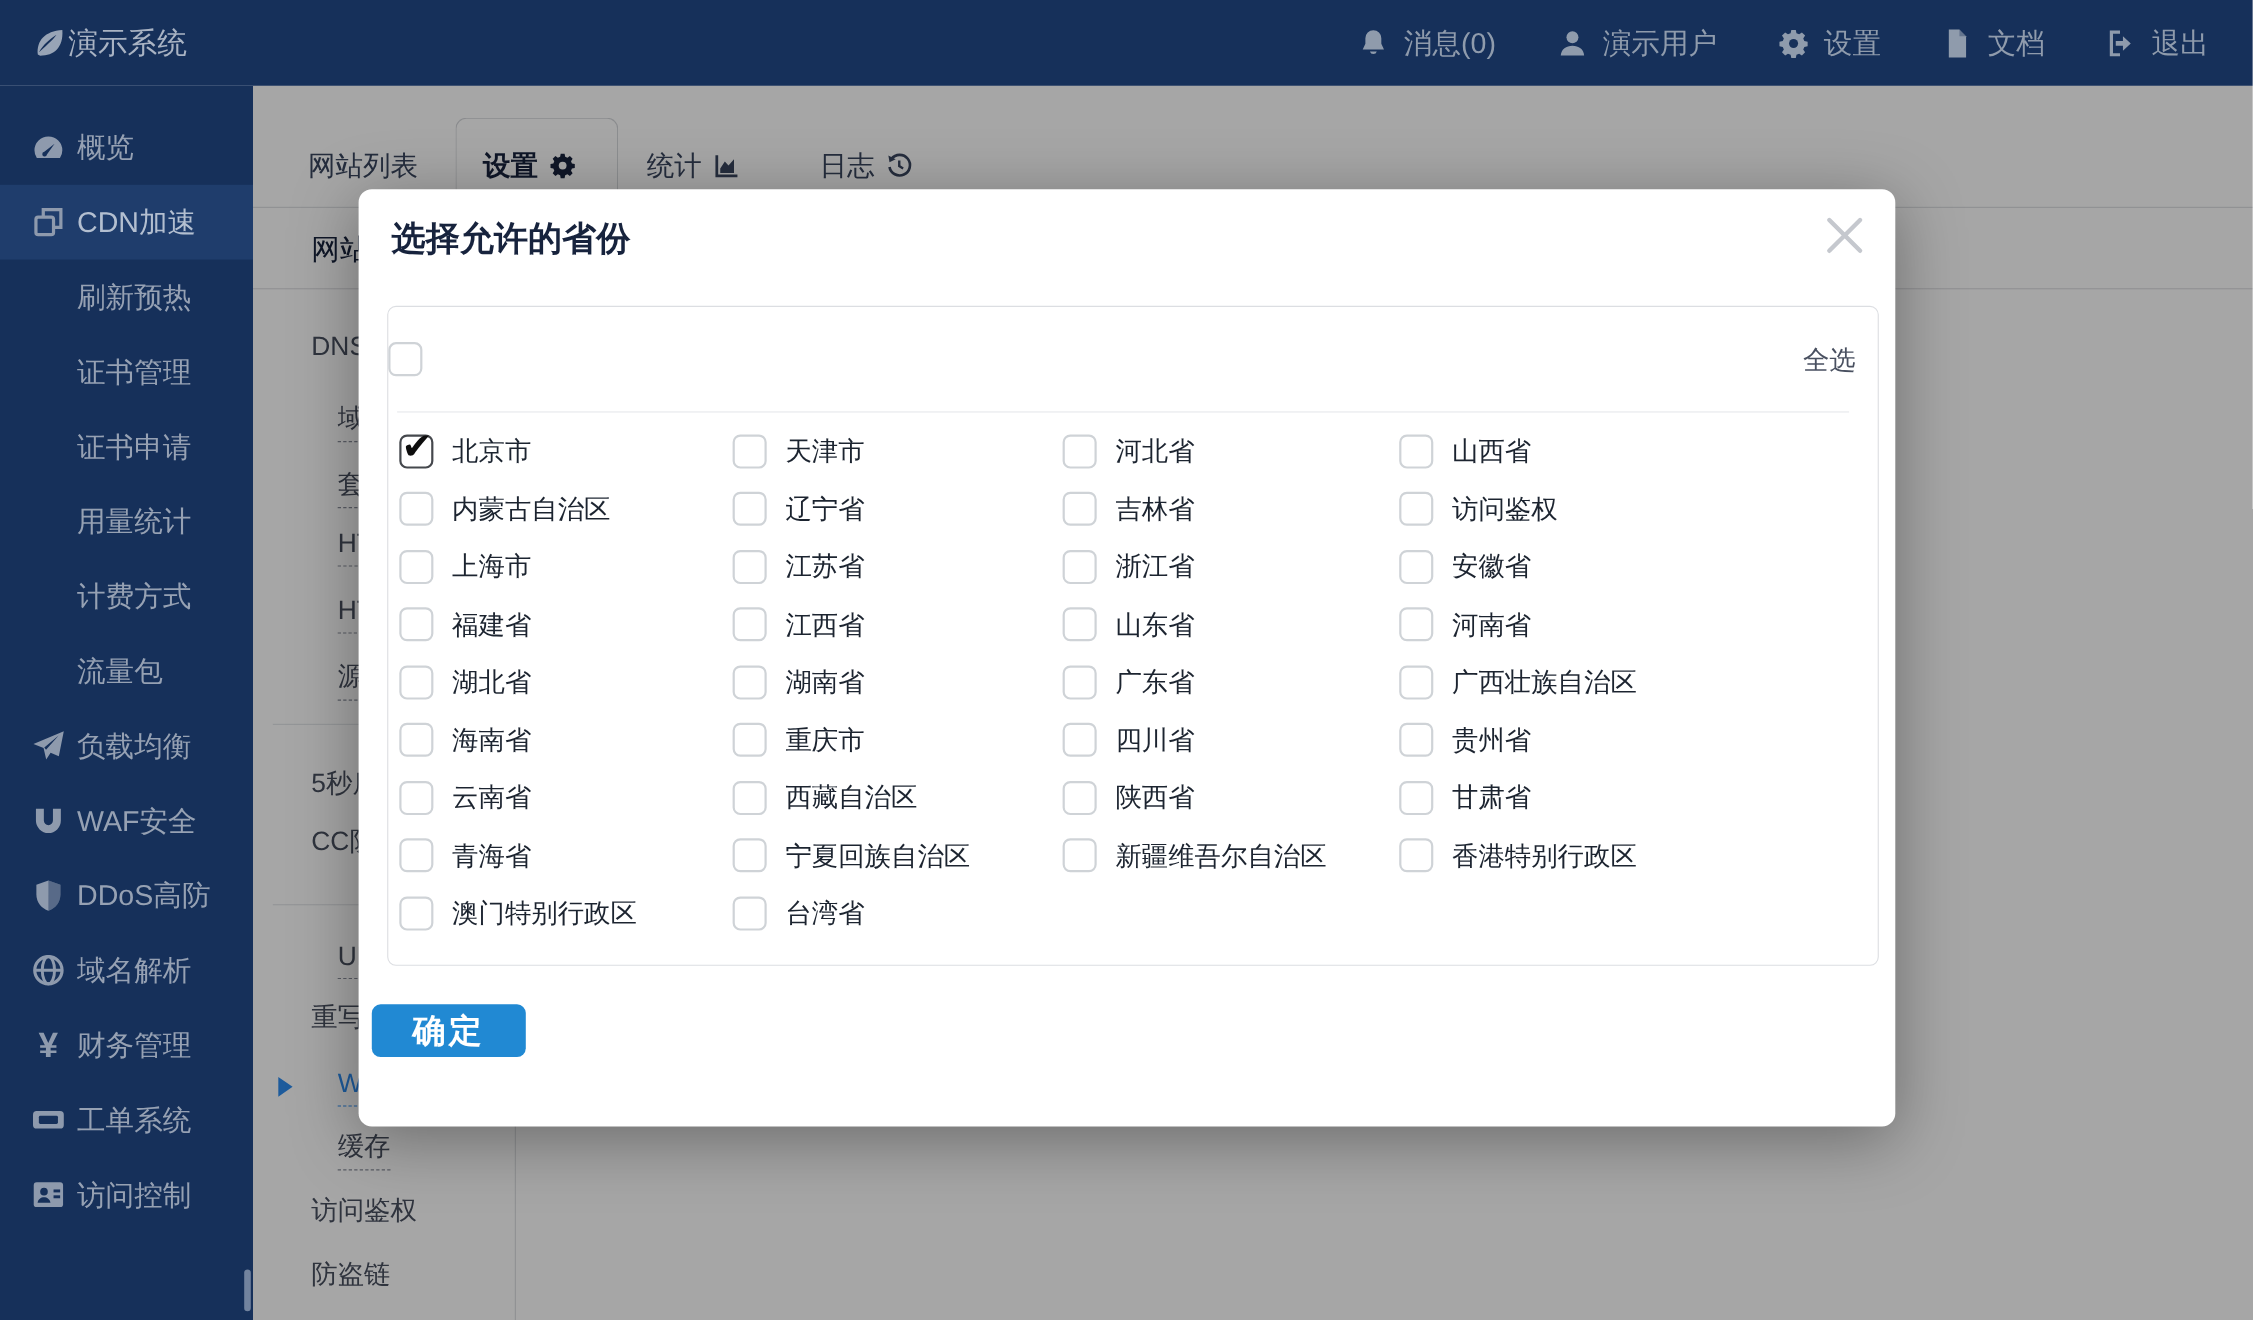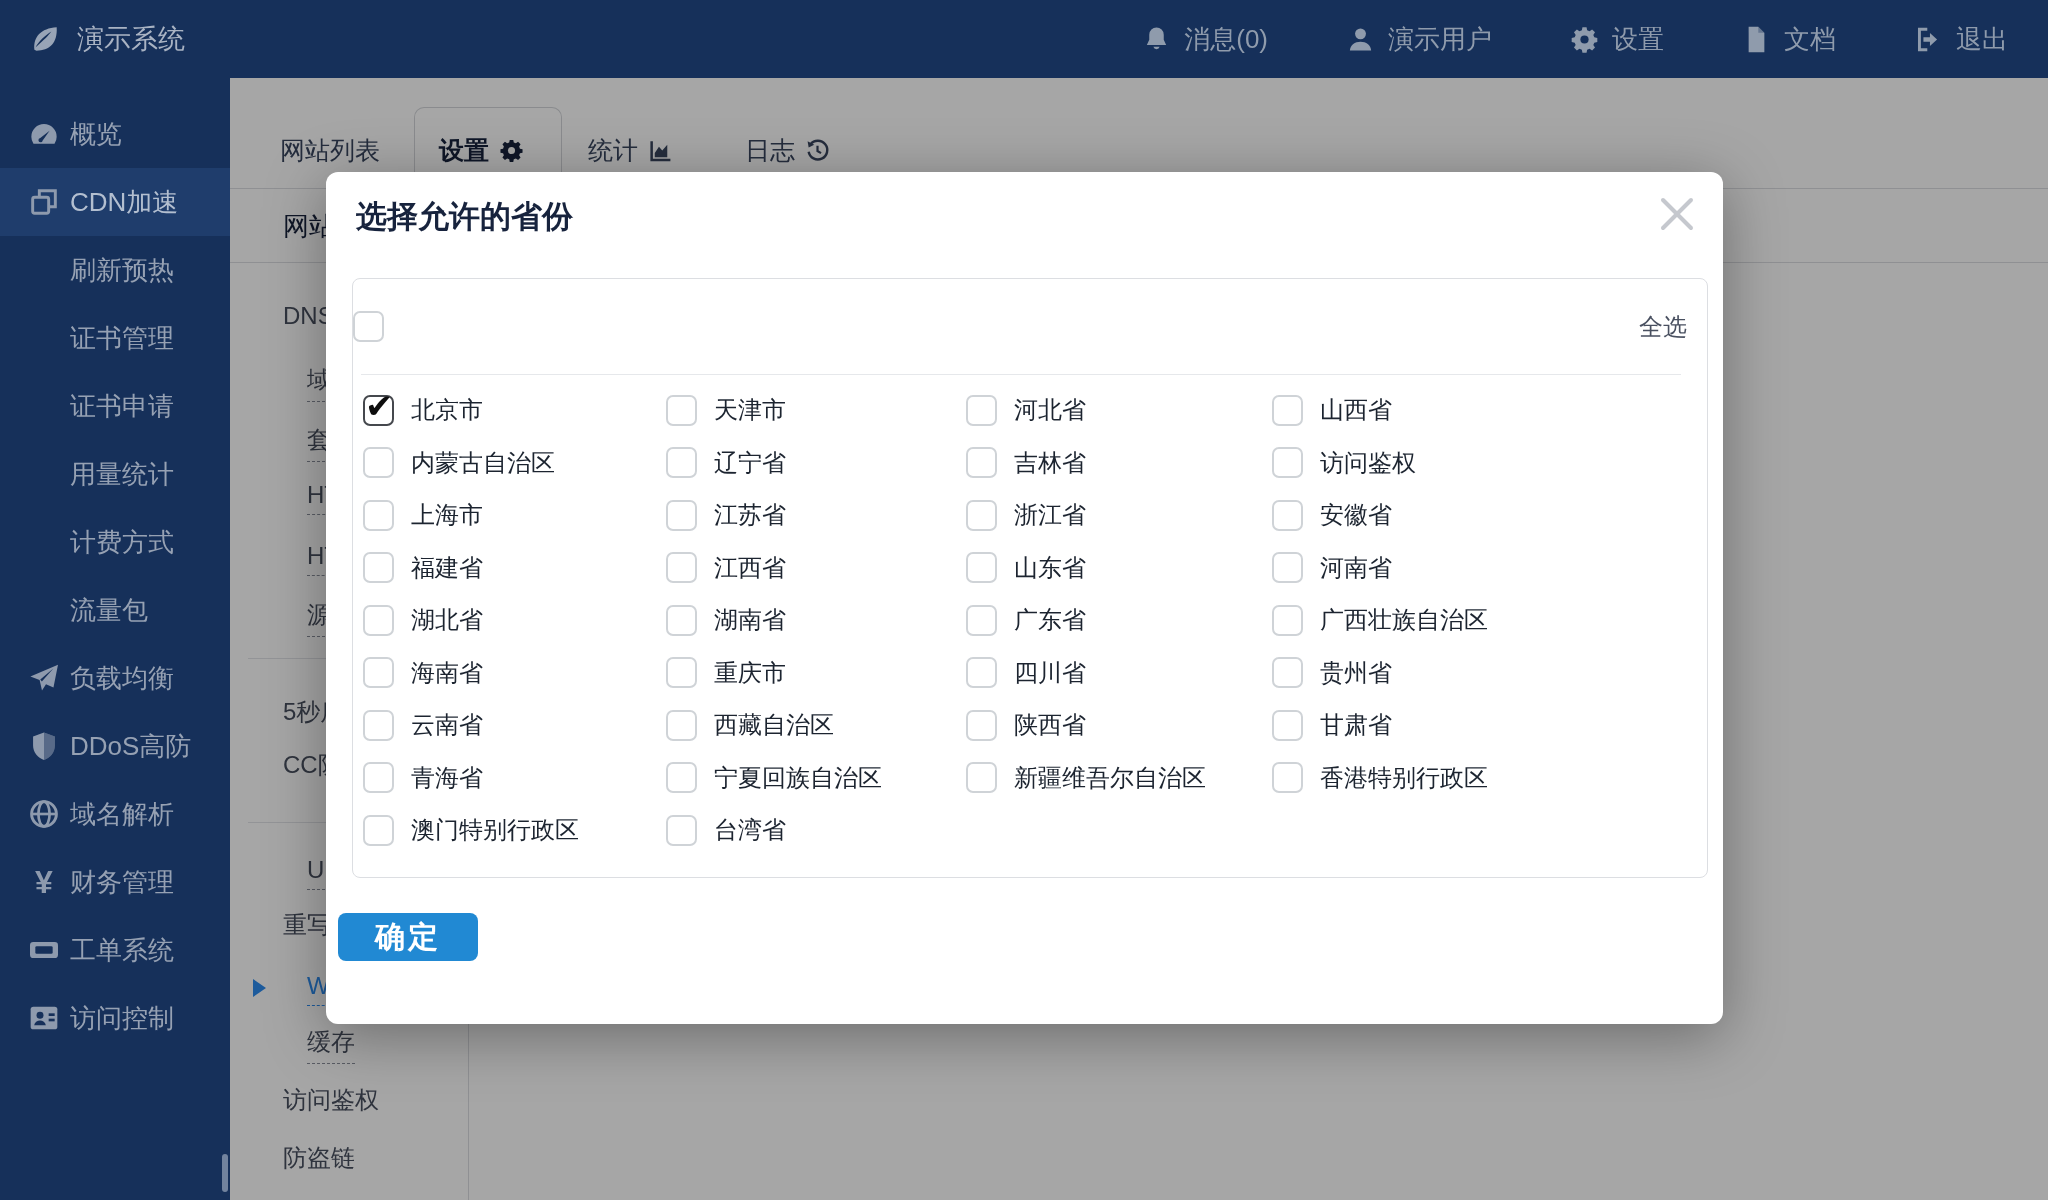--- a/index.html
+++ b/index.html
@@ -2,23 +2,23 @@
 <html><head>
 <meta charset="utf-8">
 <style>
   html,body{margin:0;padding:0;width:2048px;height:1200px;overflow:hidden;
     font-family:"Liberation Sans","DejaVu Sans",sans-serif;background:#fff;position:relative;}
   *{box-sizing:border-box;}
 
   
   .topbar{position:absolute;left:0;top:0;width:2048px;height:78px;background:#16305a;
     display:flex;align-items:center;z-index:3;}
-  .logo{display:flex;align-items:center;gap:15px;padding-left:28px;color:#a9b3c3;font-size:27px;}
+  .logo{display:flex;align-items:center;padding-left:28px;color:#a9b3c3;font-size:27px;}
   .logo .ic{width:34px;height:34px;color:#98a4b6;}
-  .topbar-menu{margin-left:auto;display:flex;align-items:center;gap:78px;padding-right:40px;}
+  .topbar-menu{margin-left:auto;display:flex;align-items:center;gap:55px;padding-right:40px;}
   .topbar-item{display:flex;align-items:center;gap:13px;color:#8f9bac;font-size:26px;cursor:pointer;}
   .topbar-item .ic{width:29px;height:29px;}
 
   
   .sidebar{position:absolute;left:0;top:78px;width:230px;height:1122px;background:#16305a;
     z-index:3;padding-top:22px;}
   .side-item{position:relative;height:68px;display:flex;align-items:center;color:#96a1b3;
     font-size:26px;cursor:pointer;}
   .side-item .lbl{position:absolute;left:70px;white-space:nowrap;}
   .side-item .ic{position:absolute;left:28px;width:32px;height:32px;color:#8e9aad;}
@@ -157,20 +157,26 @@
         <span class="lbl">流量包</span>
       </div>
       <div class="side-item">
         <span class="ic"><svg viewBox="0 0 24 24" width="100%" height="100%">
             <path fill="currentColor" d="M22.5 2 1.8 10.8l6.9 2.7 1.8 7.8 3-4.6 5.6 2.5zM9.2 13.2l9.8-8.3-8.6 9.8z"></path>
           </svg></span>
         <span class="lbl">负载均衡</span>
       </div>
       <div class="side-item">
         <span class="ic"><svg viewBox="0 0 24 24" width="100%" height="100%">
+            <path fill="currentColor" d="M3.5 4h5.4v8a3.1 3.1 0 0 0 6.2 0V4h5.4v8a8.5 8.5 0 0 1-17 0zM3.5 4h5.4v3H3.5zM15.1 4h5.4v3h-5.4z"></path>
+          </svg></span>
+        <span class="lbl">WAF安全</span>
+      </div>
+      <div class="side-item">
+        <span class="ic"><svg viewBox="0 0 24 24" width="100%" height="100%">
             <path fill="currentColor" d="M12 1.8l8.2 3v6.4c0 5.6-3.5 9.6-8.2 11.3C7.3 20.8 3.8 16.8 3.8 11.2V4.8z"></path>
             <path fill="#16305a" opacity="0.45" d="M12 1.8l8.2 3v6.4c0 5.6-3.5 9.6-8.2 11.3z"></path>
           </svg></span>
         <span class="lbl">DDoS高防</span>
       </div>
       <div class="side-item">
         <span class="ic"><svg viewBox="0 0 24 24" width="100%" height="100%">
             <circle cx="12" cy="12" r="9.3" fill="none" stroke="currentColor" stroke-width="2.2"></circle>
             <ellipse cx="12" cy="12" rx="4.2" ry="9.3" fill="none" stroke="currentColor" stroke-width="2"></ellipse>
             <line x1="2.7" y1="12" x2="21.3" y2="12" stroke="currentColor" stroke-width="2"></line>

